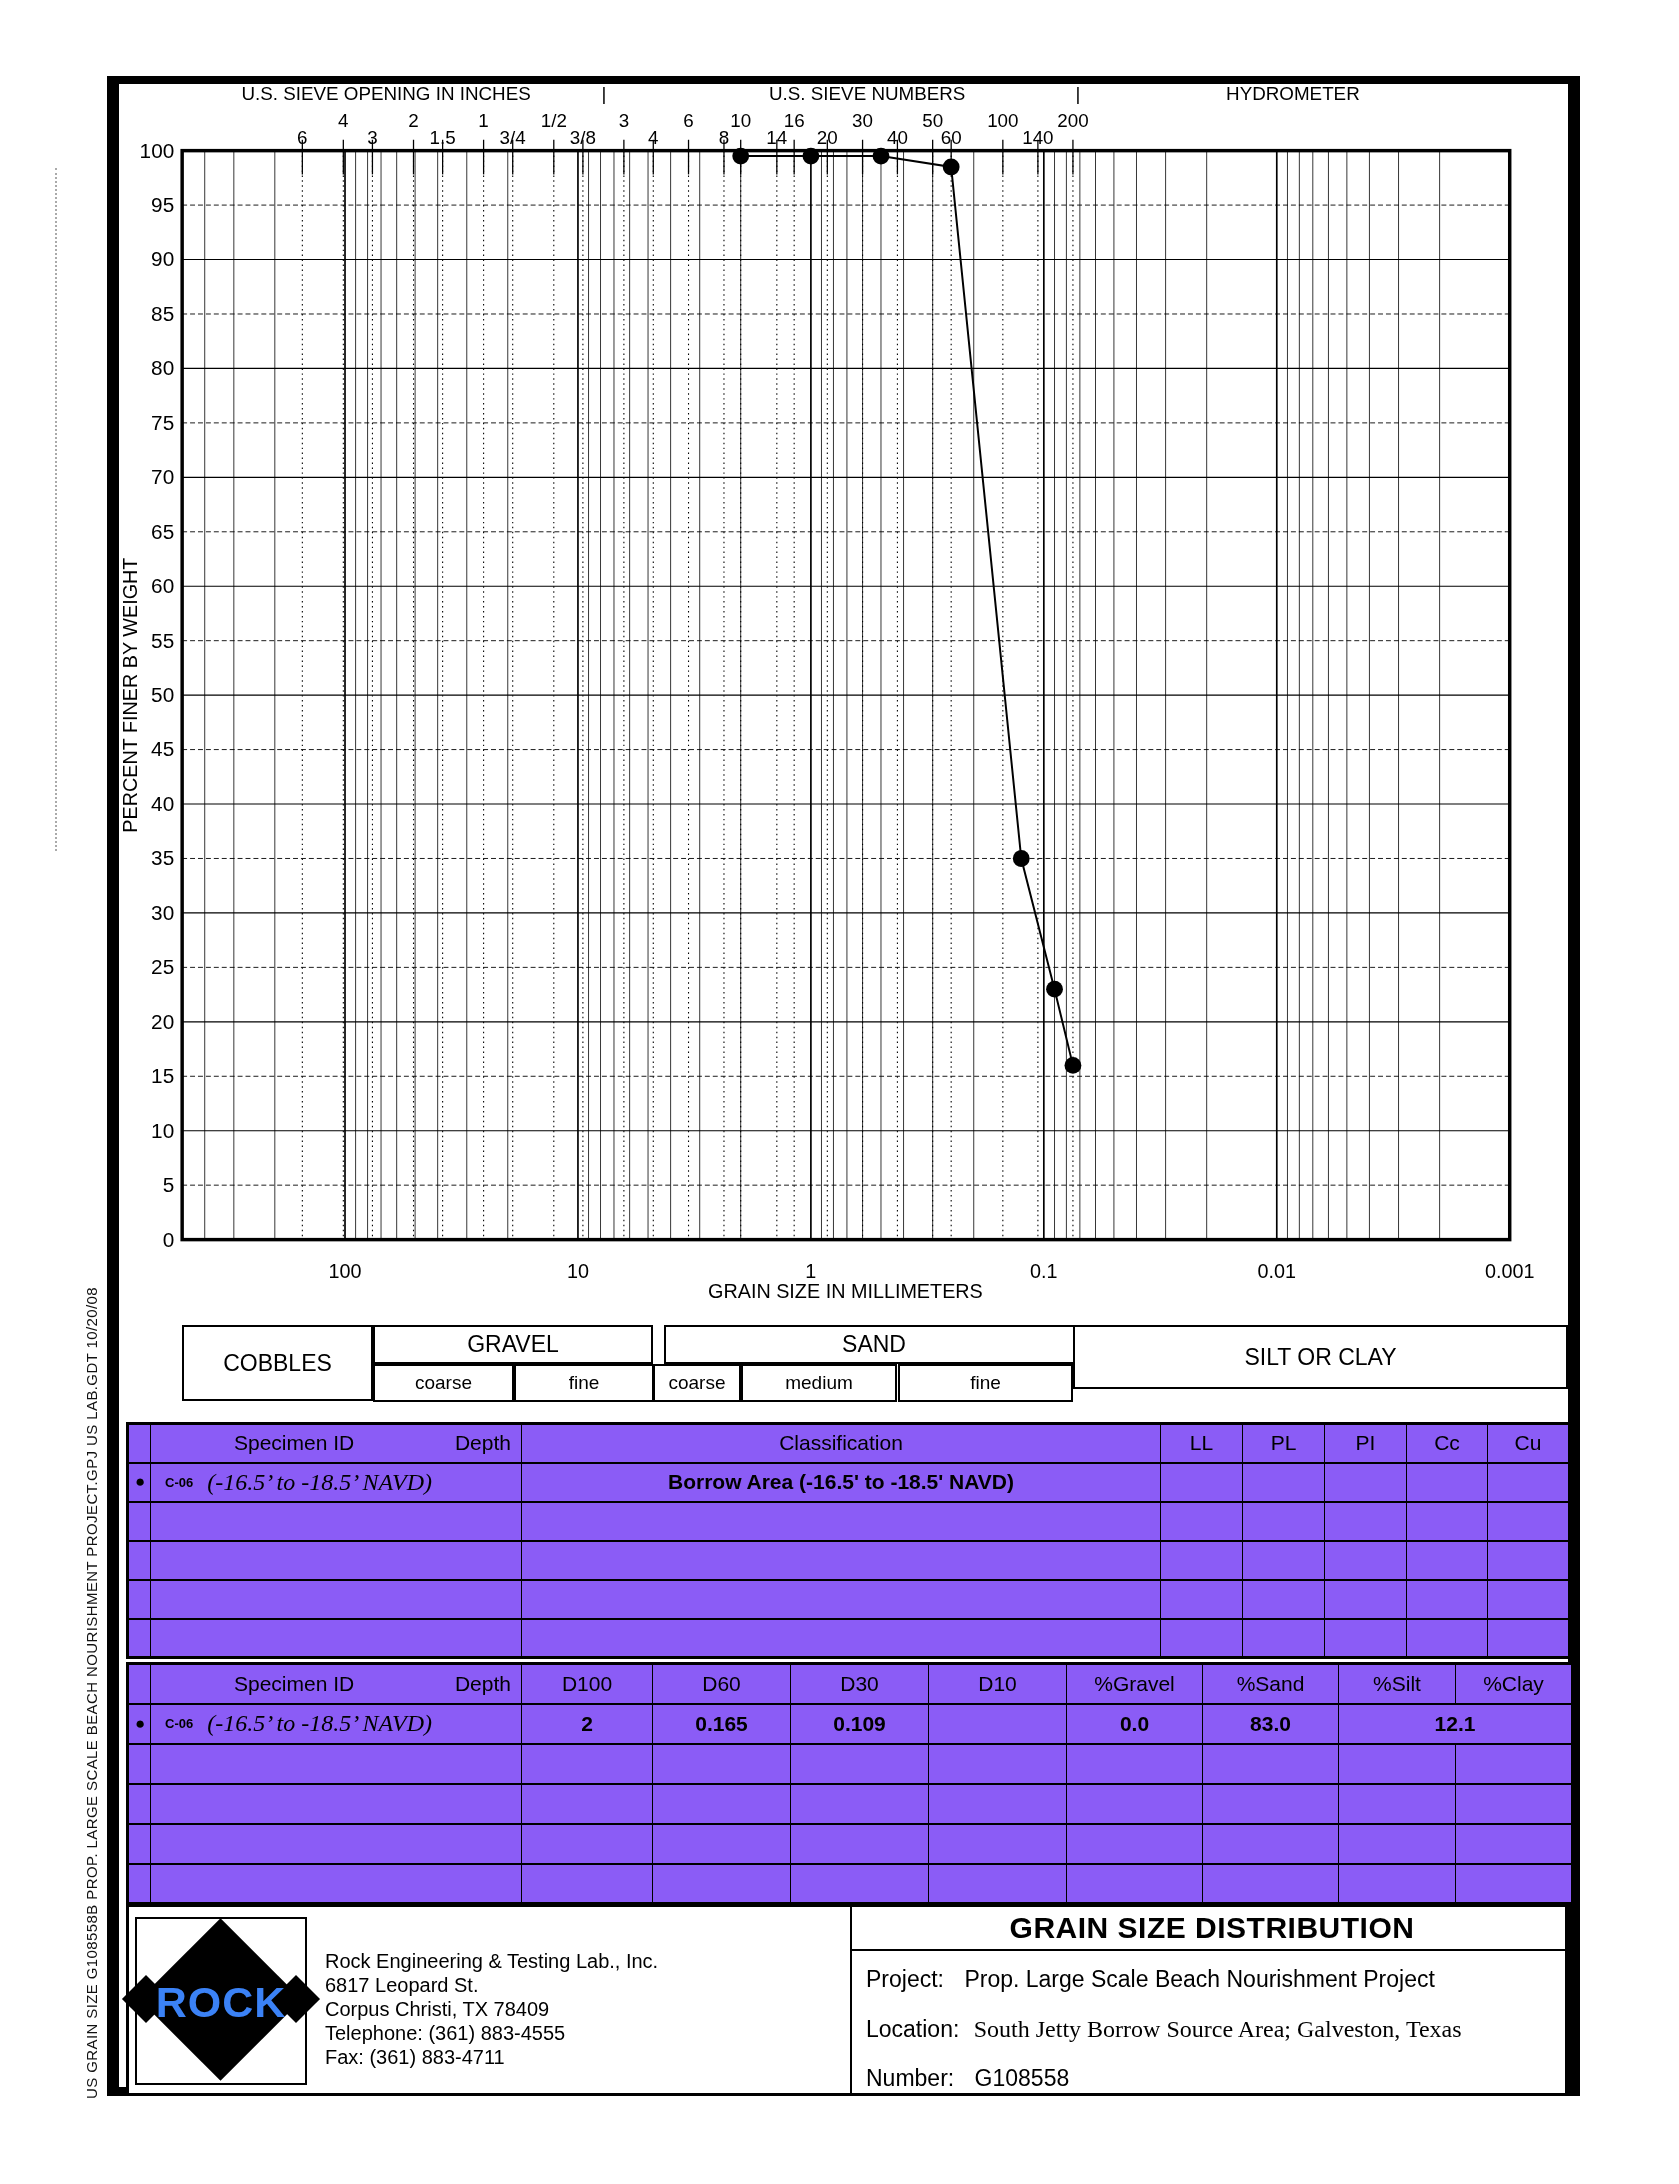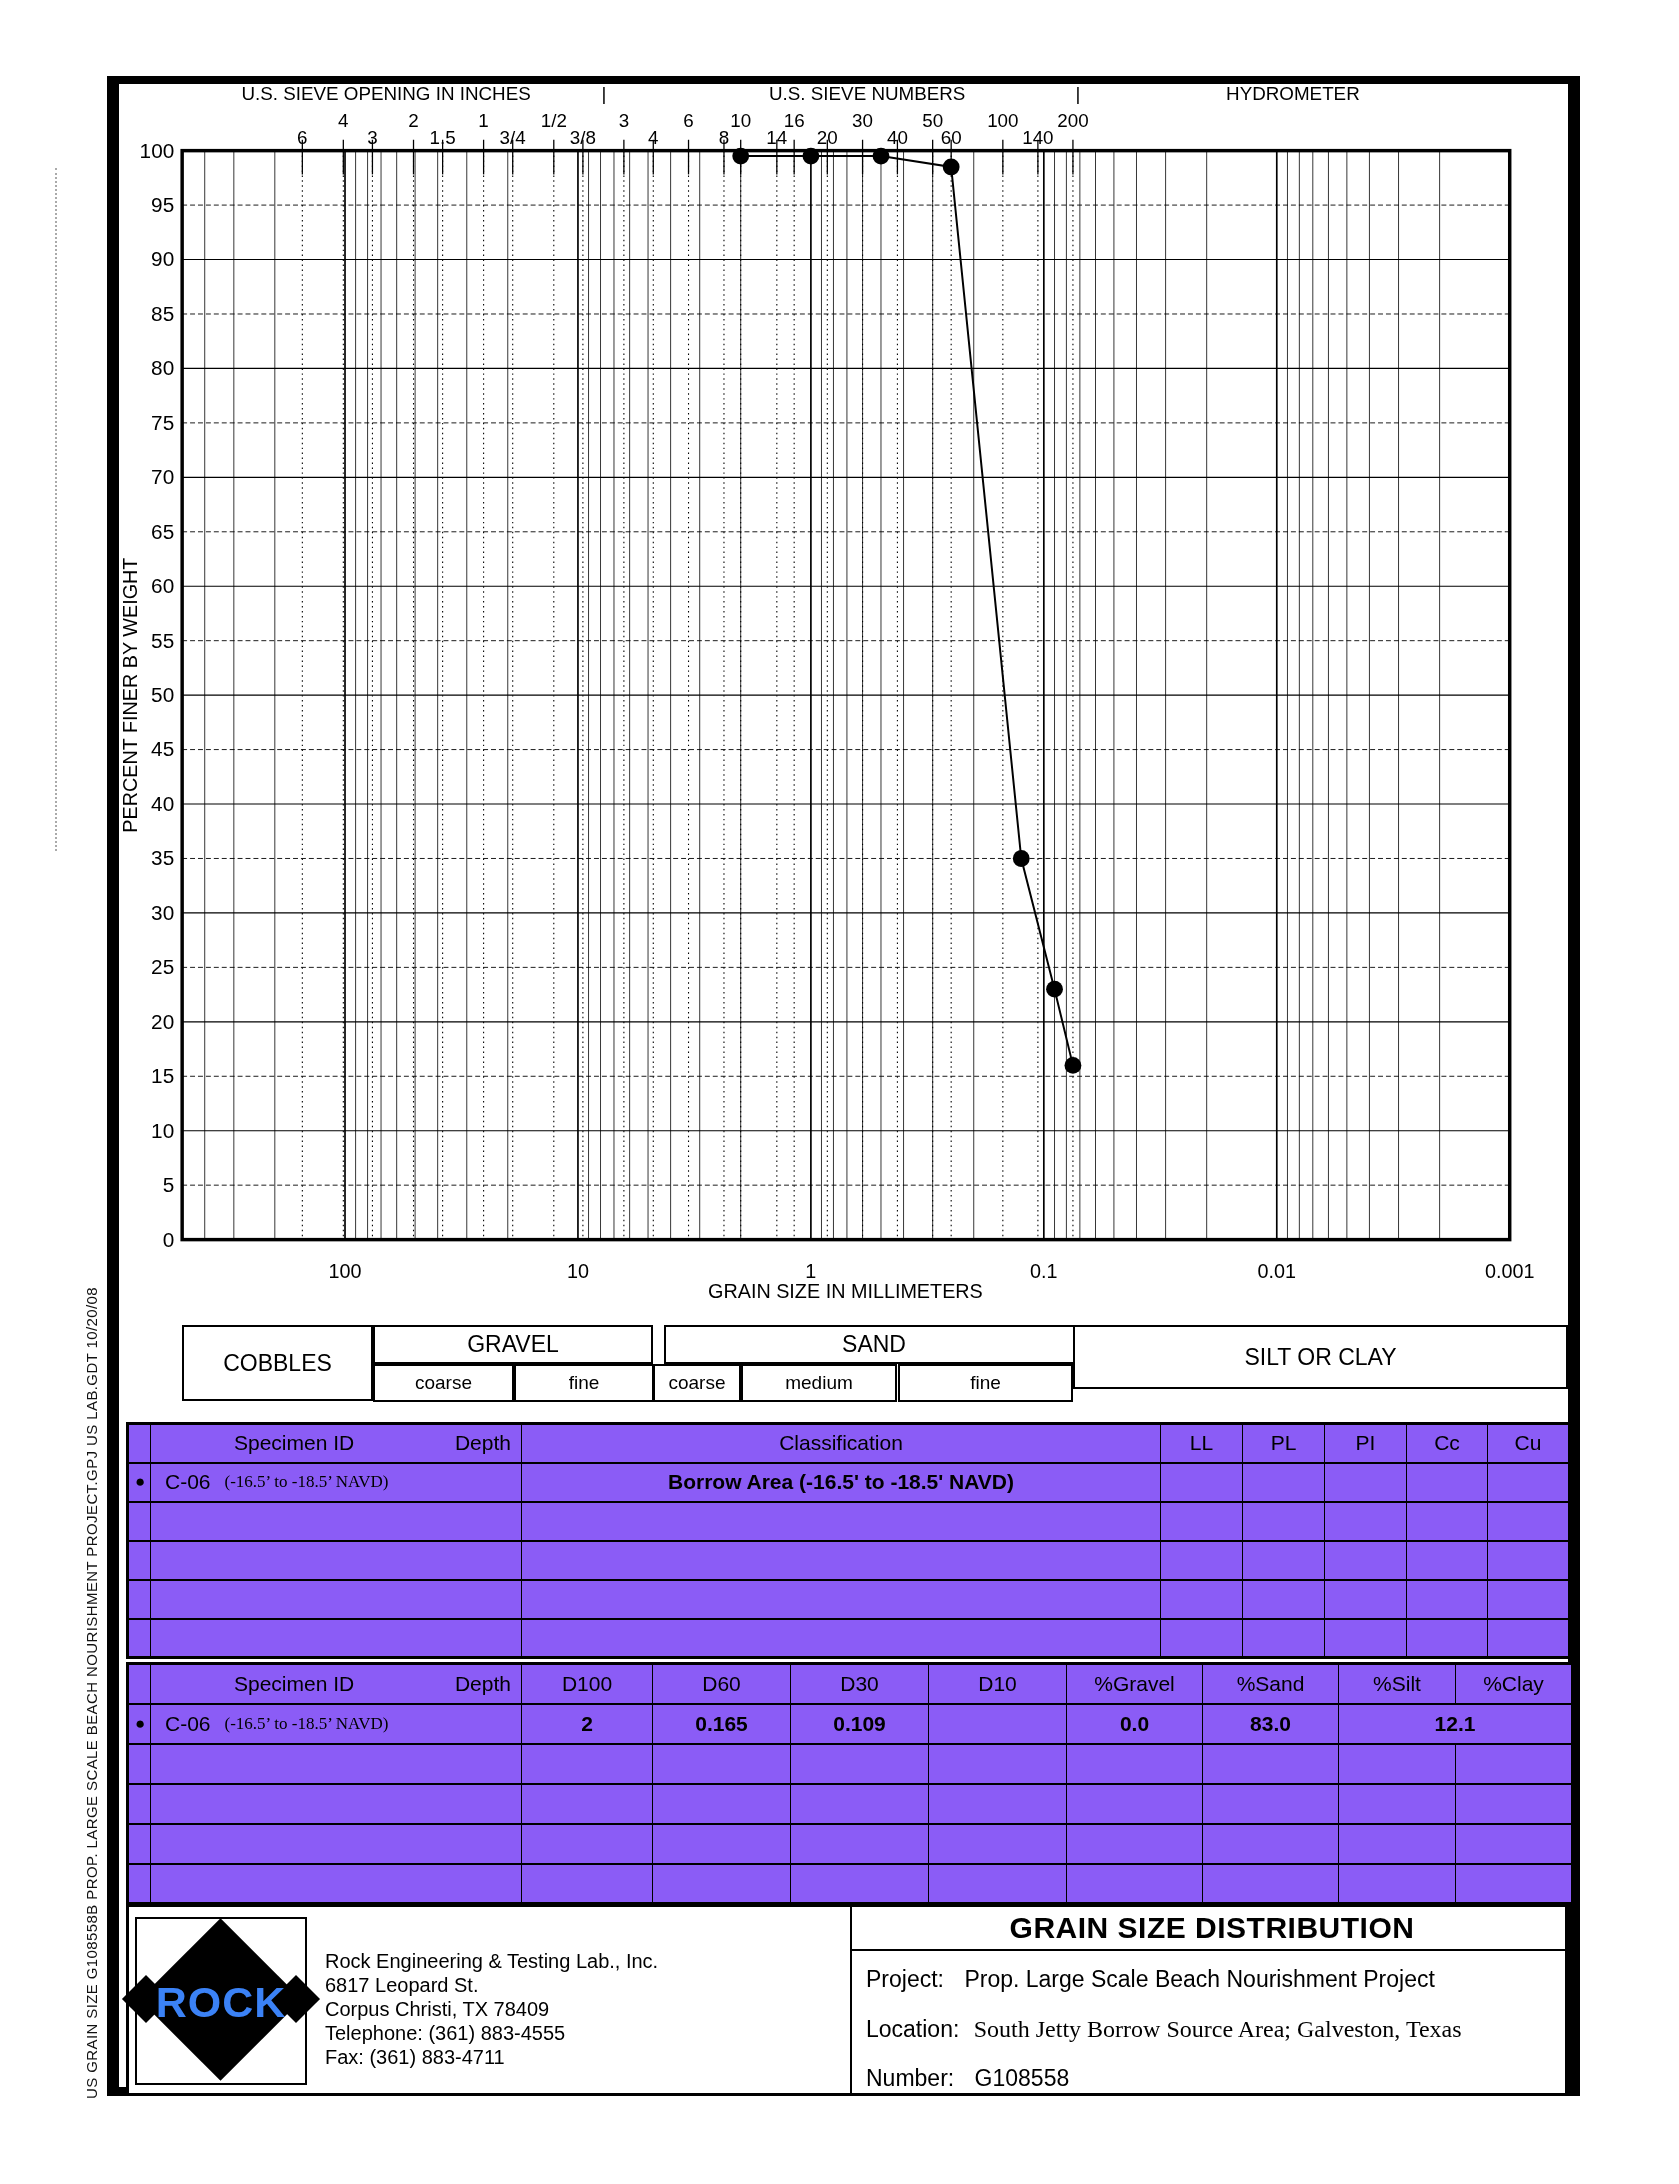--- a/index.html
+++ b/index.html
@@ -25,22 +25,22 @@
   table.gtab{border-collapse:collapse;table-layout:fixed;width:1442px;background:#8b5cf6;}
   table.gtab{border:3px solid #000;}
   table.gtab th,table.gtab td{border:1.6px solid #000;padding:0 6px;overflow:hidden;white-space:nowrap;box-sizing:border-box;}
   table.gtab tr{border-top:2.3px solid #000;}
   table.gtab th{font-size:21px;font-weight:normal;text-align:center;}
   .t1 th,.t1 td{height:39px;}
   .t2 th,.t2 td{height:40px;}
   .hdr-split{display:flex;justify-content:space-between;align-items:center;padding:0 4px 0 77px;}
   td.sym,th.sym{text-align:center;padding:0;font-size:17px;}
   .spec-cell{display:flex;align-items:center;gap:14px;padding-left:8px;}
-  .spec-id{font-weight:normal;font-size:21px;}
-  .depth-val{font-family:"Liberation Serif",serif;font-size:17px;}
+  .spec-id{font-weight:bold;font-size:13px;}
+  .depth-val{font-family:"Liberation Serif",serif;font-size:24px;font-style:italic;}
   td.center-bold{text-align:center;font-weight:bold;font-size:21px;}
   
   .footer{left:126px;top:1904px;width:1442px;height:192px;border:3px solid #000;box-sizing:border-box;background:#fff;}
   .f-left{position:absolute;left:0;top:0;width:723px;height:100%;border-right:2.5px solid #000;box-sizing:border-box;}
   .logo-box{position:absolute;left:6px;top:10px;width:172px;height:168px;border:2.5px solid #000;box-sizing:border-box;}
   .logo-diamond{position:absolute;left:26px;top:23px;width:115px;height:115px;background:#000;transform:rotate(45deg);}
   .logo-side{position:absolute;width:34px;height:34px;background:#000;transform:rotate(45deg);top:63px;}
   .logo-text{position:absolute;left:0;top:59px;width:100%;text-align:center;color:#3b82f6;
              font-weight:bold;font-size:43px;letter-spacing:1px;z-index:2;}
   .company{position:absolute;left:196px;top:42px;font-size:20px;line-height:24px;}

